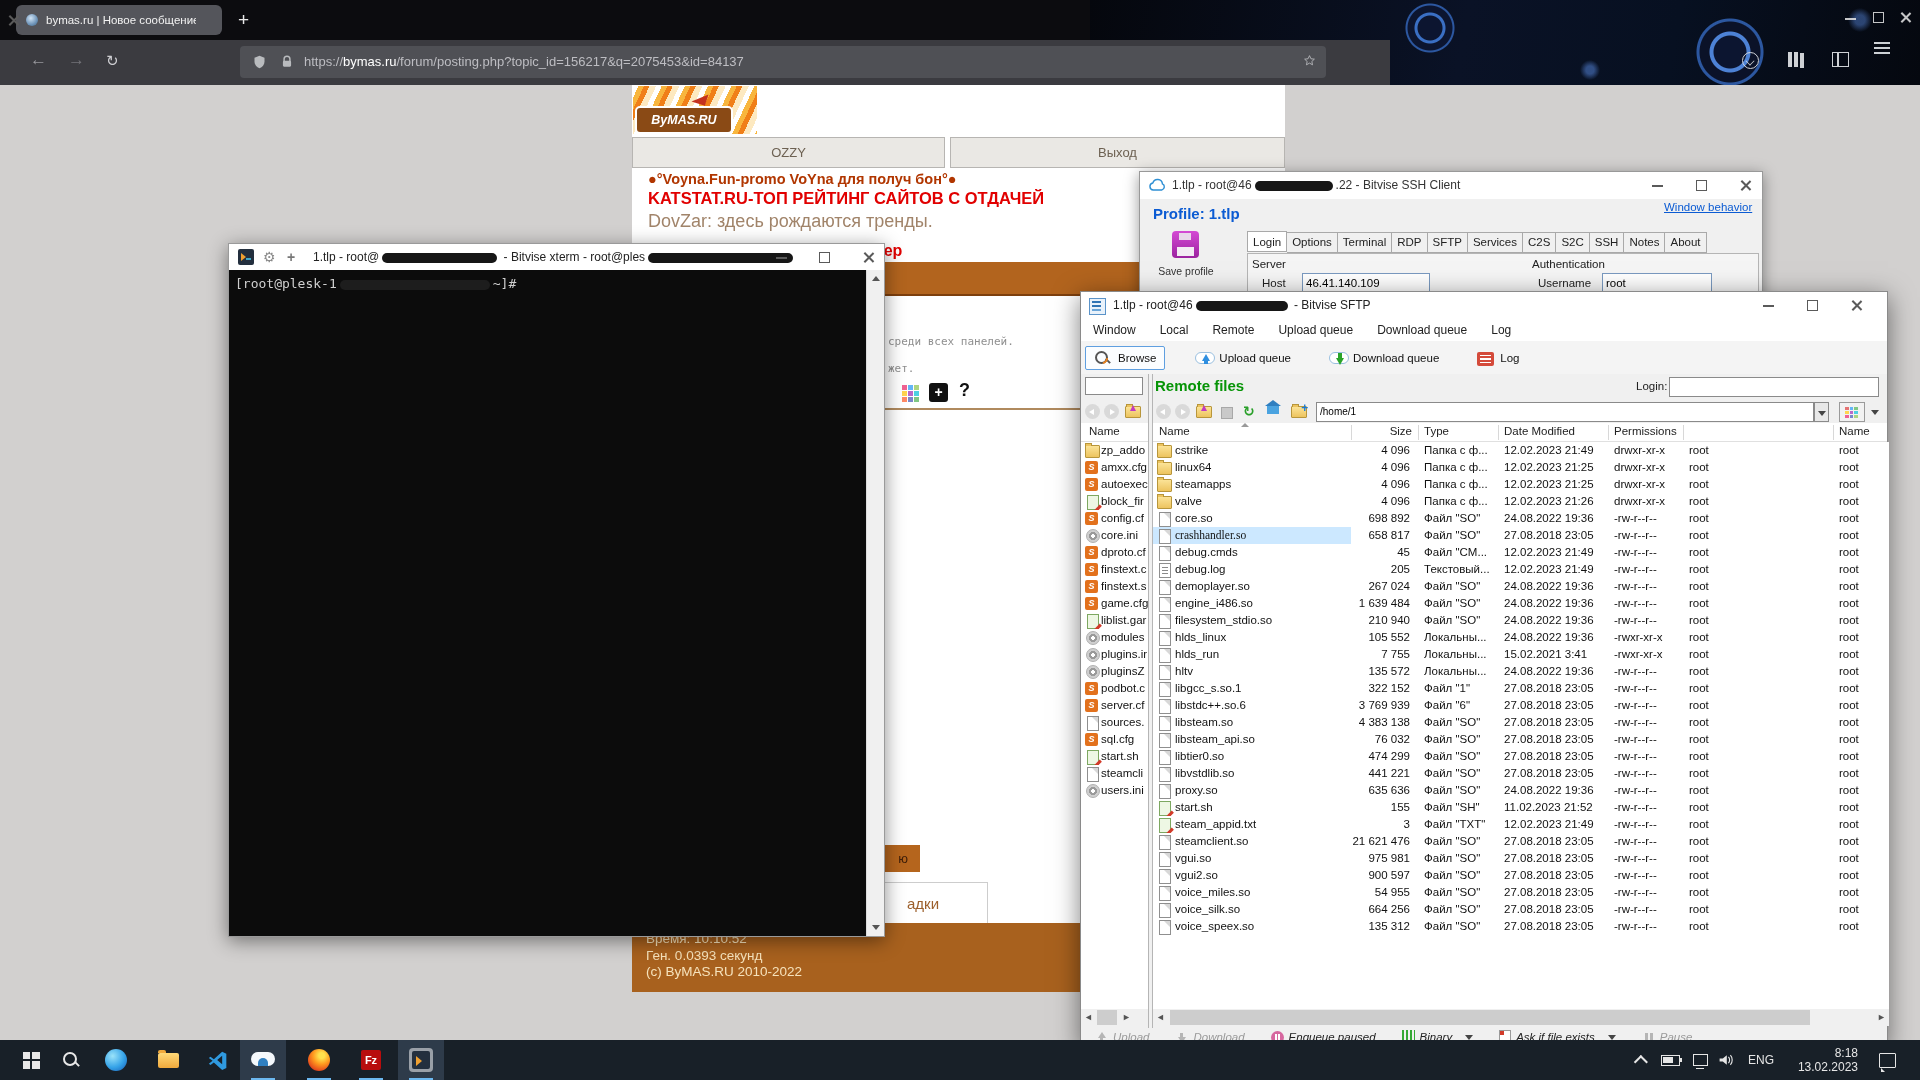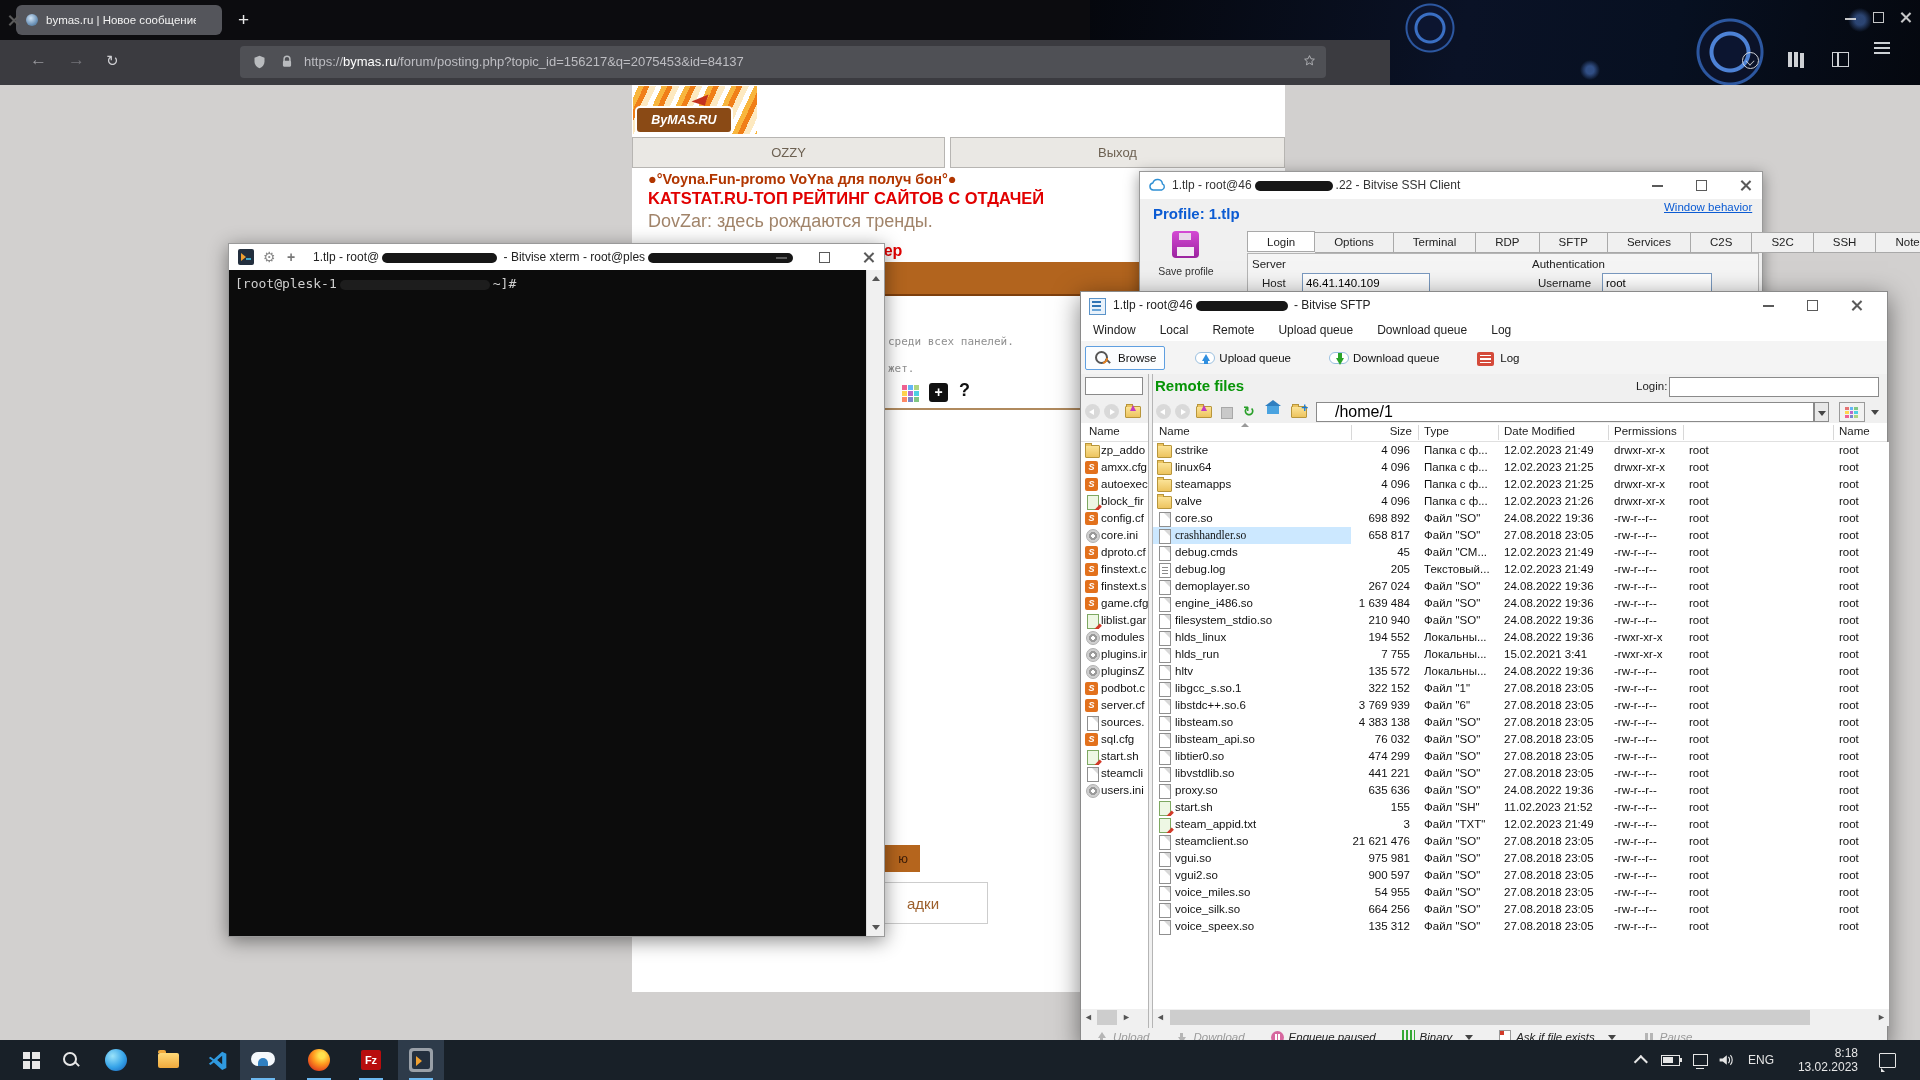--- a/index.html
+++ b/index.html
@@ -109,21 +109,21 @@
   #ssh-title{left:0;top:0;width:100%;height:27px;background:#fff;font-size:12px;color:#333;line-height:27px;}
   #ssh-title-text{left:32px;top:0;white-space:nowrap;}
   #ssh-behavior{left:524px;top:29px;font-size:11.5px;color:#0b5bd3;text-decoration:underline;}
   #ssh-profile{left:13px;top:33px;font-size:15px;font-weight:bold;color:#0b5bd3;}
   #ssh-saveprof{left:11px;top:57px;width:70px;height:62px;text-align:center;}
   #ssh-floppy{left:21px;top:2px;width:27px;height:27px;border-radius:4px;background:linear-gradient(#d44ad4,#9c23a0);}
   #ssh-floppy::before{content:"";position:absolute;left:7px;top:2px;width:12px;height:7px;background:#e8d7ea;}
   #ssh-floppy::after{content:"";position:absolute;left:5px;bottom:2px;width:17px;height:9px;background:#f3ecf4;}
   #ssh-saveprof span{position:absolute;left:0;top:36px;width:100%;font-size:10.5px;color:#333;}
   #ssh-tabs{left:107px;top:60px;display:flex;}
-  .s-tab{padding:3px 19px;border:1px solid #a9a9a9;border-left:none;background:#f0f0f0;font-size:11.5px;color:#222;}
+  .s-tab{padding:3px 5px;border:1px solid #a9a9a9;border-left:none;background:#f0f0f0;font-size:11.5px;color:#222;}
   .s-tab:first-child{border-left:1px solid #a9a9a9;}
   .s-tab.active{background:#fff;position:relative;top:-1px;padding-top:4px;}
   #ssh-panel{left:107px;top:81px;width:510px;height:120px;background:#f5f5f5;border:1px solid #b5b5b5;}
   .ssh-lbl{font-size:11.5px;color:#222;}
   .ssh-input{position:absolute;height:19px;border:1px solid #7a9ac0;background:#fff;font-size:11.5px;
     font-family:"Liberation Sans",sans-serif;padding:0 3px;box-sizing:border-box;}
 
   
   #sftp{left:1080px;top:291px;width:808px;height:756px;background:#f0f0f0;border:1px solid #8a8a8a;
     box-shadow:0 6px 24px rgba(0,0,0,.5);z-index:7;box-sizing:border-box;}
@@ -134,21 +134,21 @@
   #sftp-menubar{left:0;top:27px;width:100%;height:22px;background:#fff;display:flex;align-items:center;}
   .f-menu{font-size:12px;color:#222;padding:0 12px;}
   #sftp-toolbar{left:0;top:49px;width:100%;height:33px;background:#f4f4f4;display:flex;align-items:center;gap:22px;padding-left:4px;box-sizing:border-box;}
   .tb-btn{display:flex;align-items:center;gap:6px;font-size:11.5px;color:#111;padding:3px 8px;}
   .tb-btn.active{background:#fbfdff;border:1px solid #5f9fe0;border-radius:2px;}
   #sftp-filterrow{left:0;top:82px;width:100%;height:26px;}
   #sftp-localinput{left:4px;top:3px;width:58px;height:18px;}
   #remote-files-lbl{position:absolute;left:74px;top:3px;font-size:15px;font-weight:bold;color:#069406;}
   #filter-lbl{position:absolute;left:555px;top:6px;font-size:11.5px;color:#222;}
   #filter-input{left:588px;top:3px;width:210px;height:20px;}
-  .win-input{position:absolute;border:1px solid #8a8a8a;background:#fff;font-size:16px;font-family:"Liberation Sans",sans-serif;box-sizing:border-box;padding:0 18px;}
+  .win-input{position:absolute;border:1px solid #8a8a8a;background:#fff;font-size:10px;font-family:"Liberation Sans",sans-serif;box-sizing:border-box;padding:0 3px;}
   #sftp-navrow{left:0;top:108px;width:100%;height:24px;}
   .nav-circ{position:absolute;top:4px;width:15px;height:15px;border-radius:50%;background:#d9d9d9;}
   .nav-circ::before{content:"";position:absolute;top:4.5px;width:0;height:0;border-top:3px solid transparent;border-bottom:3px solid transparent;}
   .nav-circ.left::before{left:4px;border-right:5px solid #fff;}
   .nav-circ.right::before{left:6px;border-left:5px solid #fff;}
   .mini-folder{position:absolute;top:6px;width:14px;height:10px;background:linear-gradient(#fbe397,#edc45f);border:1px solid #b8963b;border-radius:1px;}
   .mini-folder::before{content:"";position:absolute;left:0;top:-3px;width:5px;height:2px;background:#edc45f;border:1px solid #b8963b;border-bottom:none;}
   .fold-up::after{content:"";position:absolute;left:4px;top:-2px;border-left:3px solid transparent;border-right:3px solid transparent;border-bottom:6px solid #c13bc1;}
   #nav-stop{left:140px;top:7px;width:10px;height:10px;background:#c9c9c9;border:1px solid #a8a8a8;}
   #nav-refresh{left:162px;top:3px;color:#2aa02a;font-weight:bold;font-size:14px;}
@@ -339,20 +339,25 @@
     </div>
     <div id="bb-plus" class="abs">+</div>
     <div id="bb-q" class="abs">?</div>
     <div id="hr-brown" class="abs"></div>
     <div id="btn-orange" class="abs">
         <span>ю</span>
       </div>
     <div id="btn-white" class="abs">
         <span>адки</span>
       </div>
+    <div id="forum-footer" class="abs">
+      <div>Время: 10:10:52</div>
+      <div>Ген. 0.0393 секунд</div>
+      <div>(с) ByMAS.RU 2010-2022</div>
+    </div>
   </div>
 </div>
 
 <div id="term" class="abs">
   <div id="term-title" class="abs">
     <span id="term-ic-app" class="abs"></span>
     <span id="term-ic-gear" class="abs">⚙</span>
     <span id="term-ic-plus" class="abs">+</span>
     <span id="term-title-text" class="abs"><span>1.tlp - root@</span><span class="scrib" style="width:115px;"></span><span> - Bitvise xterm - root@ples</span><span class="scrib" style="width:145px;"></span></span>
     <span class="abs ctl-min" style="left:547px;top:13px;"></span>
@@ -624,21 +629,21 @@
         <div class="fc fc-name"><i class="ico i-file"></i>filesystem_stdio.so</div>
         <div class="fc fc-size">210 940</div>
         <div class="fc fc-type">Файл "SO"</div>
         <div class="fc fc-date">24.08.2022 19:36</div>
         <div class="fc fc-perm">-rw-r--r--</div>
         <div class="fc fc-owner">root</div>
         <div class="fc fc-group">root</div>
       </div>
       <div class="fr">
         <div class="fc fc-name"><i class="ico i-file"></i>hlds_linux</div>
-        <div class="fc fc-size">194 552</div>
+        <div class="fc fc-size">105 552</div>
         <div class="fc fc-type">Локальны...</div>
         <div class="fc fc-date">24.08.2022 19:36</div>
         <div class="fc fc-perm">-rwxr-xr-x</div>
         <div class="fc fc-owner">root</div>
         <div class="fc fc-group">root</div>
       </div>
       <div class="fr">
         <div class="fc fc-name"><i class="ico i-file"></i>hlds_run</div>
         <div class="fc fc-size">7 755</div>
         <div class="fc fc-type">Локальны...</div>

